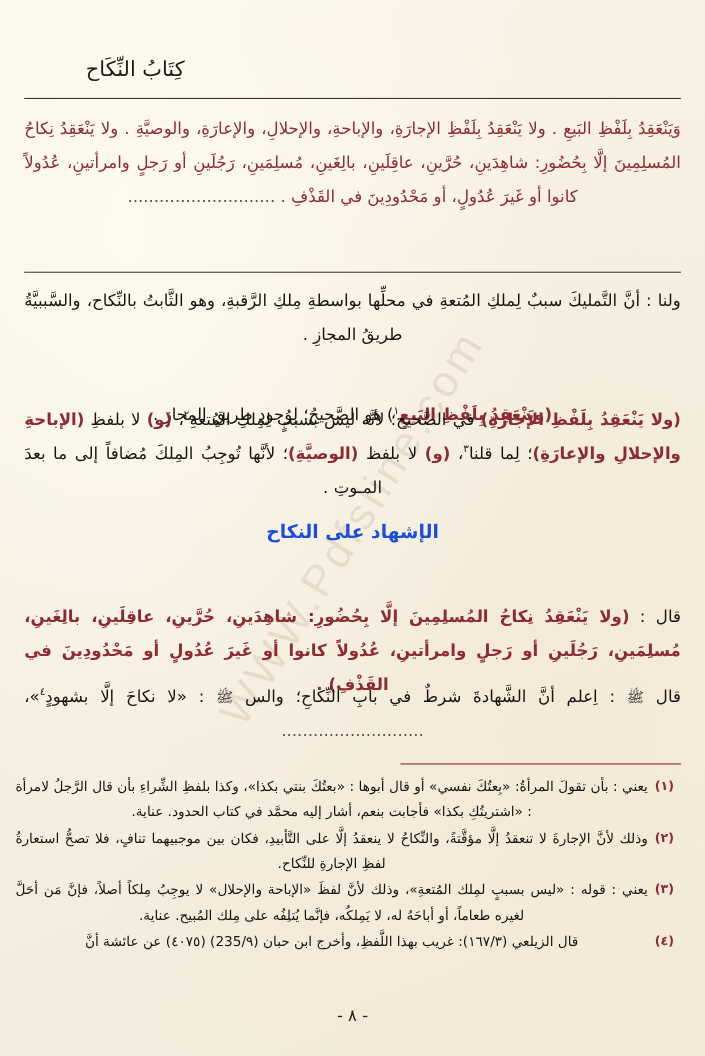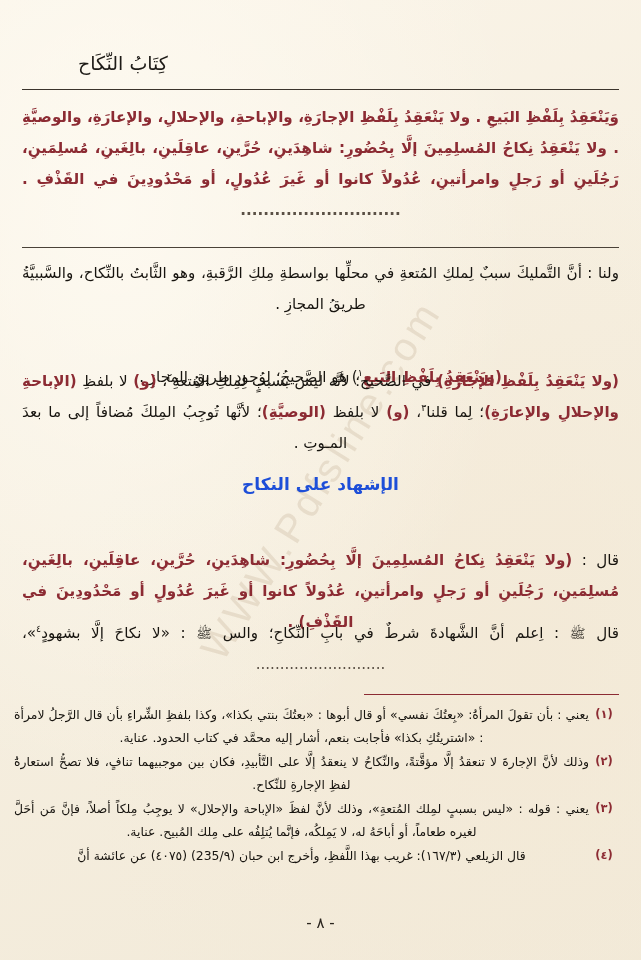--- a/index.html
+++ b/index.html
@@ -77,21 +77,21 @@
     left: 22px;
     direction: rtl;
     text-align: justify;
     text-align-last: center;
     line-height: 2.06;
     font-size: 15.1px;
     font-family: "DejaVu Sans", sans-serif;
   }
   .matn {
     color: #8c2b33;
-    font-weight: 700;
+    font-weight: 400;
   }
   .sharh { color: #17140f; }
 
   .blk-matn1  { top: 102px; }
   .rule-mid {
     position: absolute;
     top: 247px;
     right: 22px;
     left: 22px;
     height: 0;

